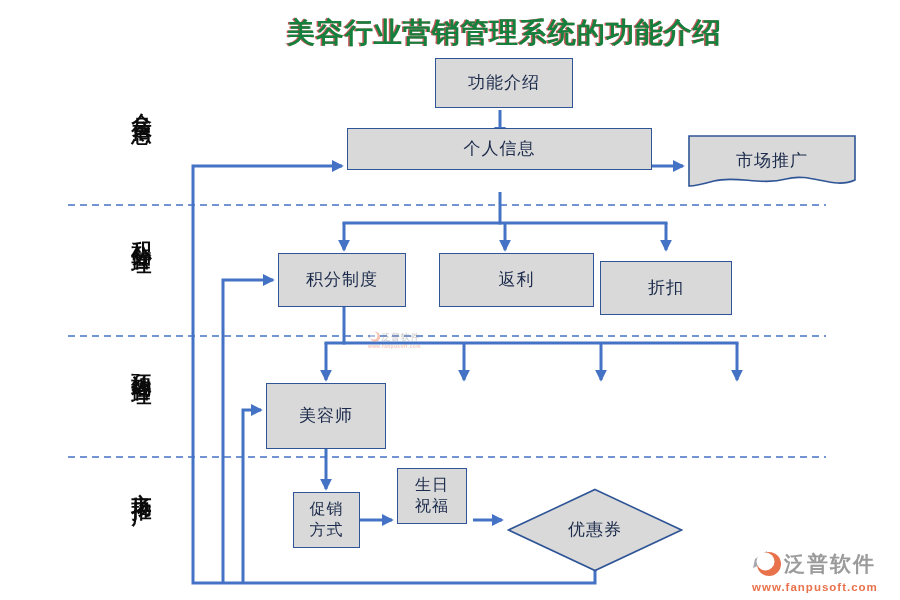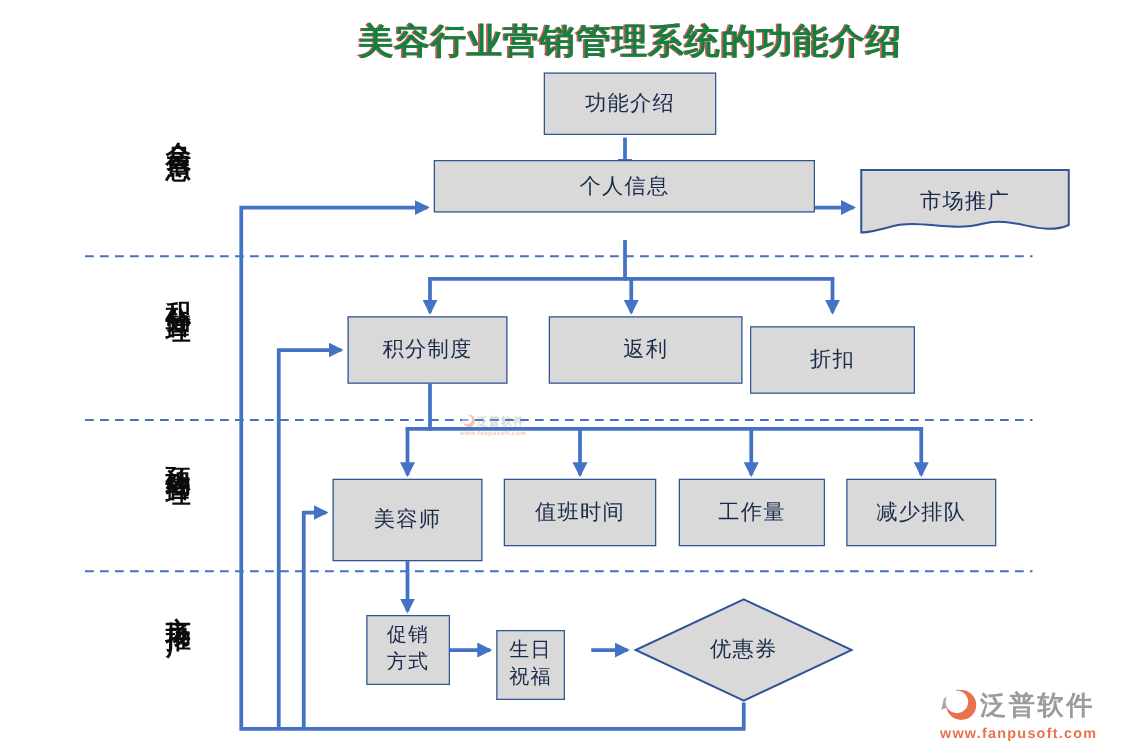--- a/index.html
+++ b/index.html
@@ -108,38 +108,29 @@
   <div class="node" style="left:439px;top:253px;width:155px;height:54px">
     <span class="lbl">返利</span>
   </div>
   <div class="node" style="left:600px;top:261px;width:132px;height:54px">
     <span class="lbl">折扣</span>
   </div>
 
   <div class="node" style="left:266px;top:383px;width:120px;height:66px">
     <span class="lbl">美容师</span>
   </div>
-  <div class="node" style="left:403px;top:383px;width:122px;height:54px">
-    <span class="lbl">值班时间</span>
-  </div>
-  <div class="node" style="left:543px;top:383px;width:117px;height:54px">
-    <span class="lbl">工作量</span>
-  </div>
-  <div class="node" style="left:677px;top:383px;width:120px;height:54px">
-    <span class="lbl">减少排队</span>
-  </div>
 
   <div class="node wrap2" style="left:293px;top:492px;width:67px;height:56px;font-size:16px">
     <span class="lbl">促销方式</span>
   </div>
-  <div class="node wrap2" style="left:397px;top:504px;width:55px;height:56px;font-size:16px">
+  <div class="node wrap2" style="left:397px;top:468px;width:70px;height:56px;font-size:16px">
     <span class="lbl">生日祝福</span>
   </div>
 
-  <div class="node shaped" style="left:507px;top:478px;width:176px;height:84px">
+  <div class="node shaped" style="left:507px;top:488px;width:176px;height:84px">
     <svg width="176" height="84">
       <polygon points="88,1.5 174.5,42 88,82.5 1.5,42" fill="#D9D9D9" stroke="#2F5597" stroke-width="1.6"></polygon>
     </svg>
     <span class="lbl">优惠券</span>
   </div>
 
   <div class="wm wm-mini" style="left:368px;top:330px">
     <svg width="30" height="32" viewBox="0 0 30 32">
       <path d="M3,11 L15,3 L12.5,15 L1,20 Z" fill="#A7A7AD"></path>
       <circle cx="17" cy="16" r="12" fill="#E8724C"></circle>

